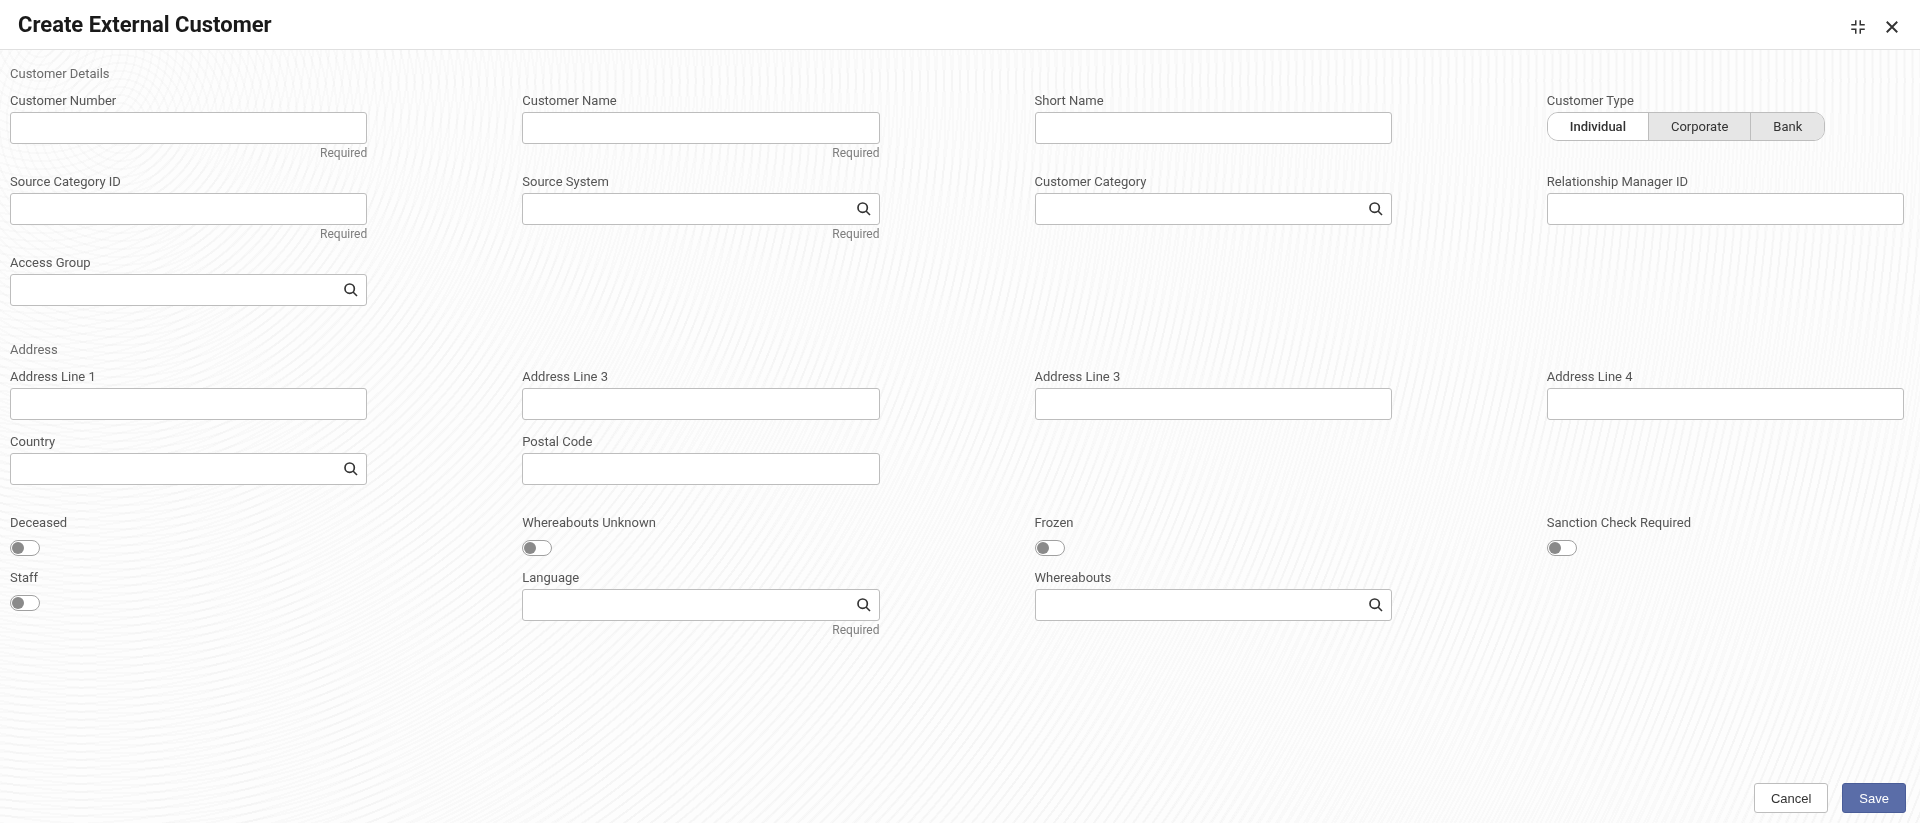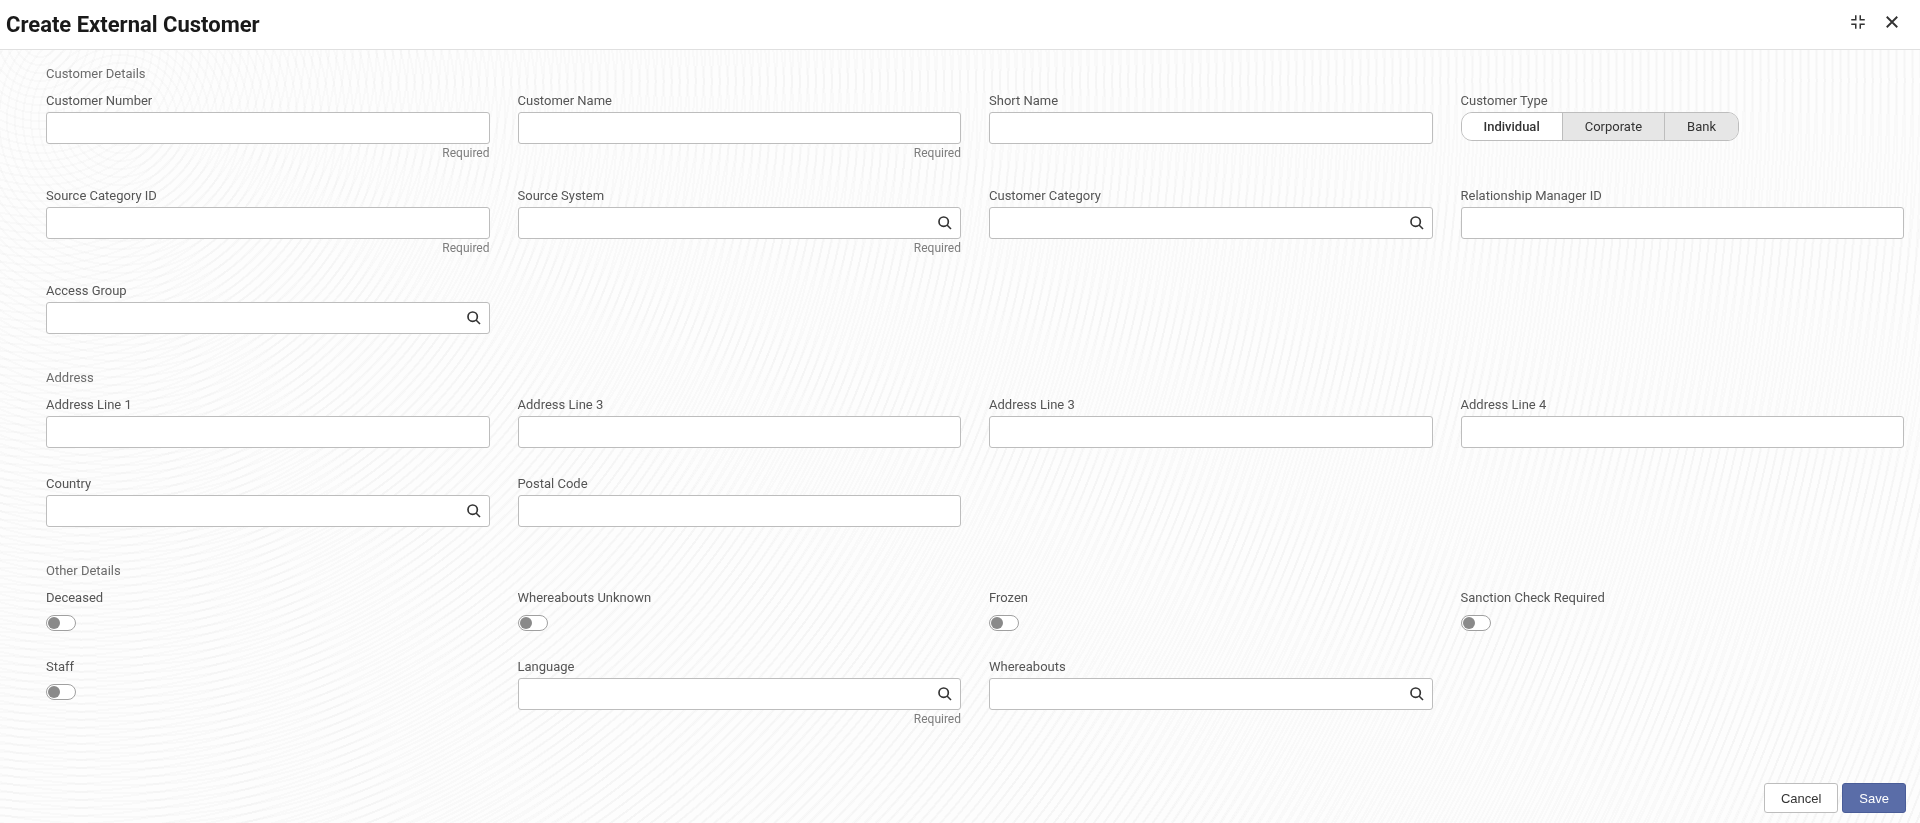--- a/index.html
+++ b/index.html
@@ -18,23 +18,23 @@
       height: 823px;
       display: flex;
       flex-direction: column;
       background:
         repeating-radial-gradient(circle at 40px 40px, rgba(0,0,0,0.015) 0, rgba(0,0,0,0.015) 2px, transparent 2px, transparent 8px),
         repeating-radial-gradient(circle at 120px 120px, rgba(0,0,0,0.015) 0, rgba(0,0,0,0.015) 2px, transparent 2px, transparent 8px),
         #fdfdfd;
     }
     .header {
       display: flex;
-      align-items: flex-start;
+      align-items: flex-end;
       justify-content: space-between;
-      padding: 12px 18px 12px 6px;
+      padding: 12px 18px 12px 18px;
       border-bottom: 1px solid #e0e0e0;
       background: #fff;
     }
     .title {
       font-size: 22px;
       font-weight: 700;
       color: #1a1a1a;
     }
     .header-actions {
       display: flex;
@@ -47,33 +47,31 @@
       height: 20px;
       display: flex;
       align-items: center;
       justify-content: center;
       color: #333;
     }
     .content {
       flex: 1;
       overflow-y: auto;
       padding: 10px 16px 60px 10px;
-      margin-left: 36px;
     }
     .section-label {
       font-size: 13px;
       color: #6b6b6b;
       margin: 6px 0 12px 0;
     }
     .grid {
       display: grid;
       grid-template-columns: repeat(4, 1fr);
       column-gap: 155px;
       row-gap: 14px;
-      gap: 28px;
     }
     .field {
       display: flex;
       flex-direction: column;
     }
     .field-label {
       font-size: 13px;
       color: #555;
       margin-bottom: 4px;
     }
@@ -154,21 +152,21 @@
       height: 30px;
     }
     .footer {
       position: fixed;
       bottom: 0;
       left: 4px;
       right: 0;
       display: flex;
       justify-content: flex-end;
       align-items: center;
-      gap: 4px;
+      gap: 14px;
       padding: 10px 14px;
       background: transparent;
     }
     .btn {
       height: 30px;
       padding: 0 16px;
       border-radius: 3px;
       font-size: 13px;
       cursor: pointer;
       border: 1px solid transparent;
@@ -323,21 +321,20 @@
       <div class="field">
         <span class="field-label">Postal Code</span>
         <input class="field-input" type="text" style="">
       </div>
       <div></div>
         <div></div>
     </div>
 
     <div class="section-spacer"></div>
 
-    <div class="section-label">Other Details</div>
     <div class="grid">
       <div class="field">
         <span class="field-label">Deceased</span>
         <div class="switch">
             <div class="switch-knob"></div>
           </div>
       </div>
       <div class="field">
         <span class="field-label">Whereabouts Unknown</span>
         <div class="switch">

